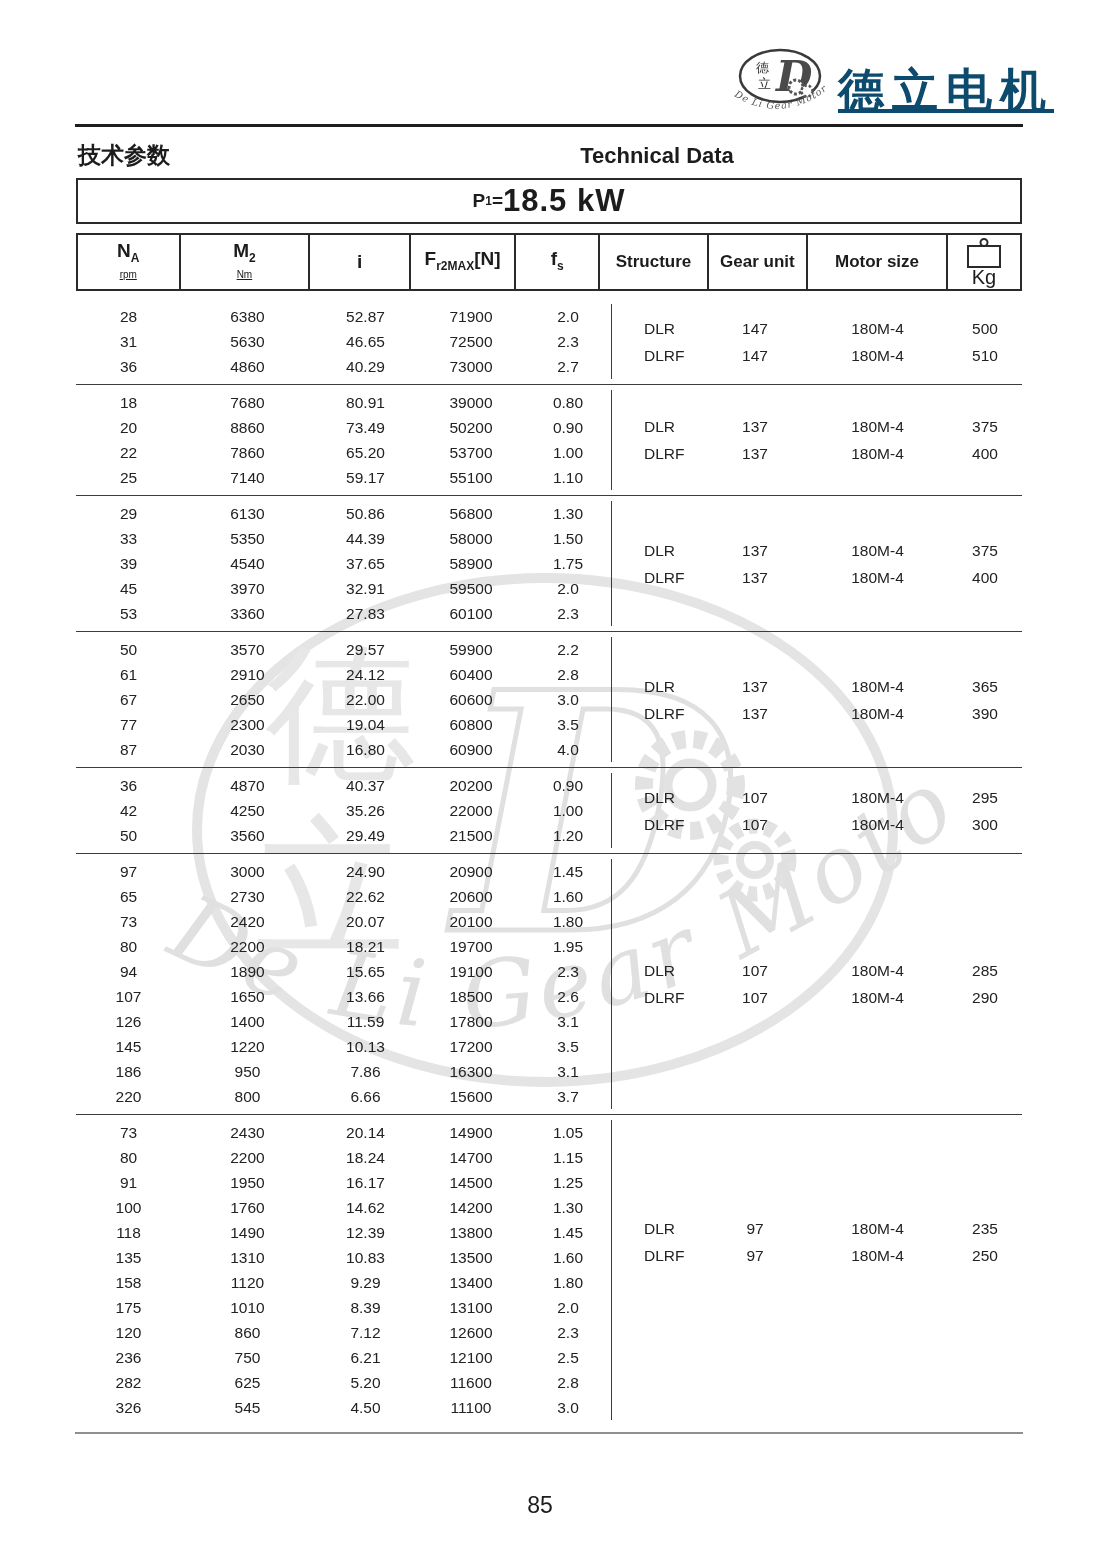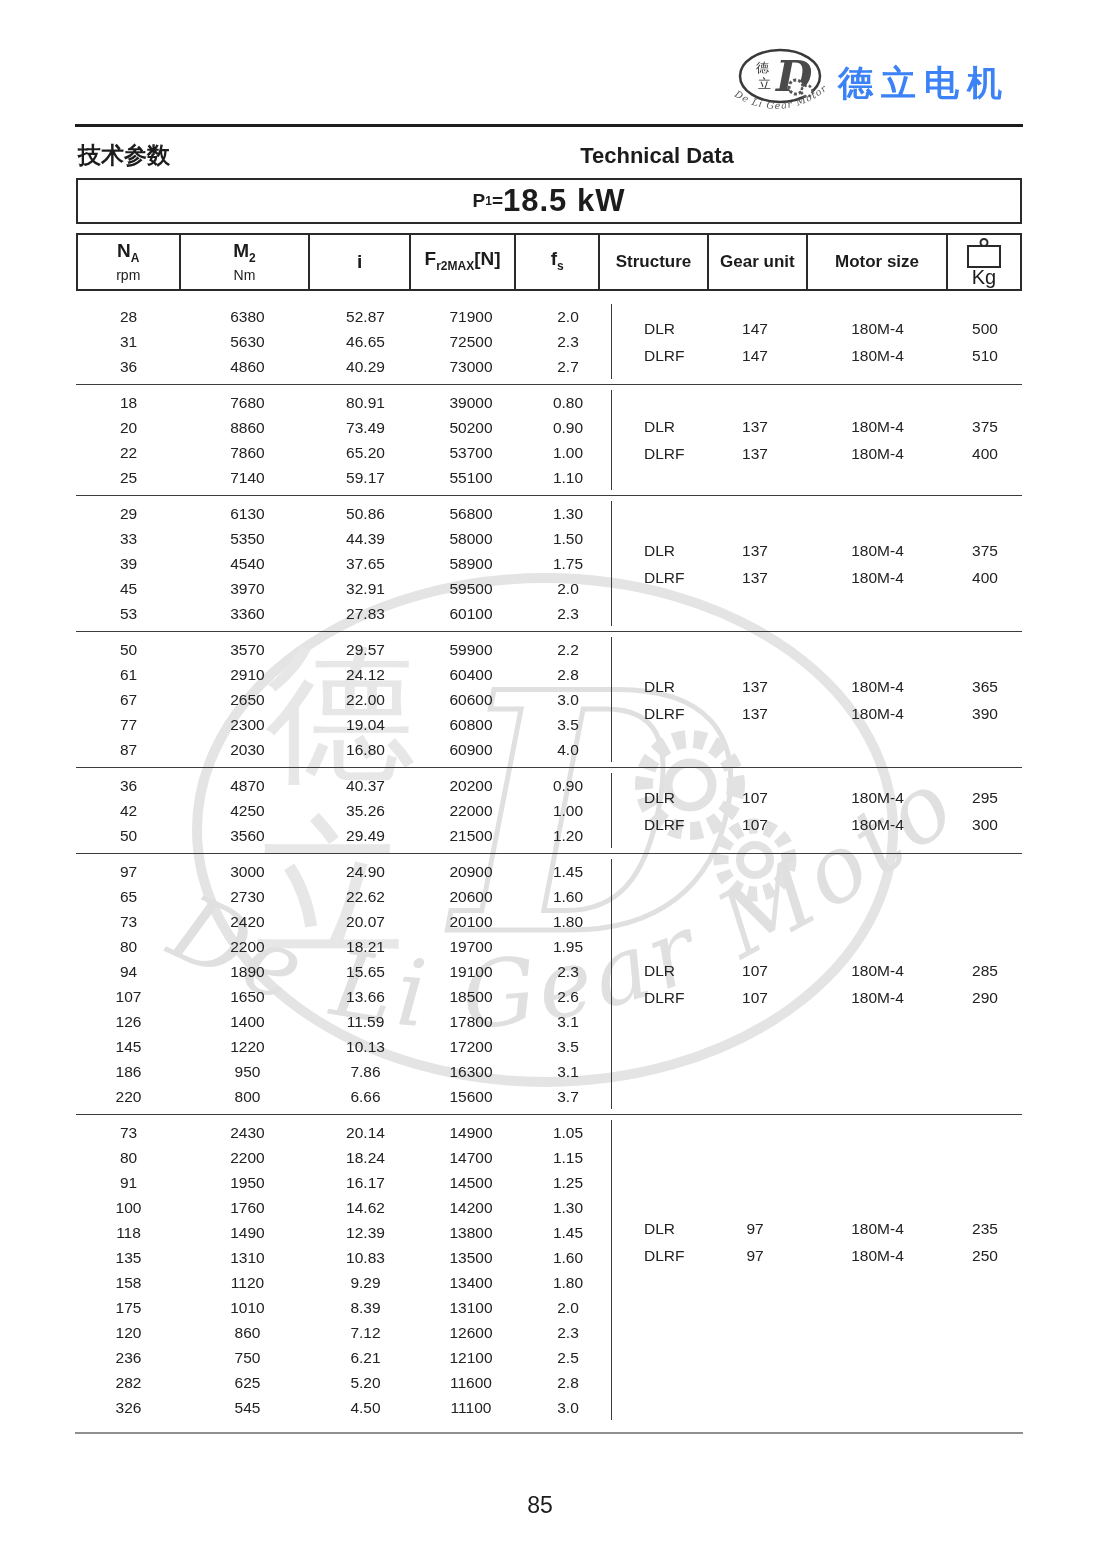--- a/index.html
+++ b/index.html
@@ -6,22 +6,22 @@
   .page {
     position:relative; width:1100px; height:1555px; background:#fff;
     font-family:"Liberation Sans", sans-serif; color:#1c1c1c; overflow:hidden;
   }
   
   .watermark { position:absolute; left:105px; top:550px; pointer-events:none; z-index:0; }
   
   .logo { position:absolute; left:720px; top:46px; z-index:2; }
   .brand {
     position:absolute; left:838px; top:60px; z-index:2;
-    font-family:"DejaVu Sans", sans-serif; font-size:35px; font-weight:bold;
-    letter-spacing:8px; color:#3b82f6; white-space:nowrap;
+    font-family:"DejaVu Sans", sans-serif; font-size:46px; font-weight:bold;
+    letter-spacing:8px; color:#0c4a6e; white-space:nowrap;text-decoration:underline;
   }
   .top-rule { position:absolute; left:75px; top:124px; width:948px; height:3px; background:#1d1d1d; z-index:2; }
   .section-cn { position:absolute; left:78px; top:140px; font-size:23px; font-weight:700; z-index:2;
                 font-family:"DejaVu Sans", sans-serif; }
   .section-en { position:absolute; left:657px; top:143px; transform:translateX(-50%);
                 font-size:22px; font-weight:700; z-index:2; }
   
   .title-box {
     position:absolute; left:76px; top:178px; width:946px; height:46px; box-sizing:border-box;
     border:2px solid #2a2a2a; display:flex; align-items:center; justify-content:center; z-index:2; background:transparent;
@@ -37,21 +37,21 @@
   }
   .hcell {
     border-right:2px solid #2a2a2a; box-sizing:border-box;
     display:flex; flex-direction:column; align-items:center; justify-content:center;
   }
   .hcell:last-child { border-right:none; }
   .w1{width:105px} .w2{width:133px} .w3{width:103px} .w4{width:108px} .w5{width:86px}
   .w6{width:111px}  .w7{width:102px} .w8{width:143px} .w9{width:74px}
   .hmain { font-size:19px; font-weight:bold; line-height:20px; }
   .hmain sub { font-size:12px; }
-  .hunit { font-size:14px; line-height:16px; }
+  .hunit { font-size:10px; line-height:16px;text-decoration:underline; }
   .hlabel { font-size:17px; font-weight:bold; }
   .kgicon { position:relative; width:30px; height:19px; border:2px solid #2a2a2a; margin-top:8px; background:#fff; }
   .kgring { position:absolute; left:50%; top:-9px; transform:translateX(-50%);
             width:5px; height:5px; border:2px solid #2a2a2a; border-radius:50%; background:#fff; }
   .kglabel { font-size:20px; line-height:19px; }
   
   .tbody { position:absolute; left:76px; top:299px; width:946px; z-index:1; }
   .group { display:flex; border-bottom:1.5px solid #3c3c3c; padding:5px 0; }
   .group:last-child { border-bottom:none; }
   .group-left { width:535px; flex:none; }

